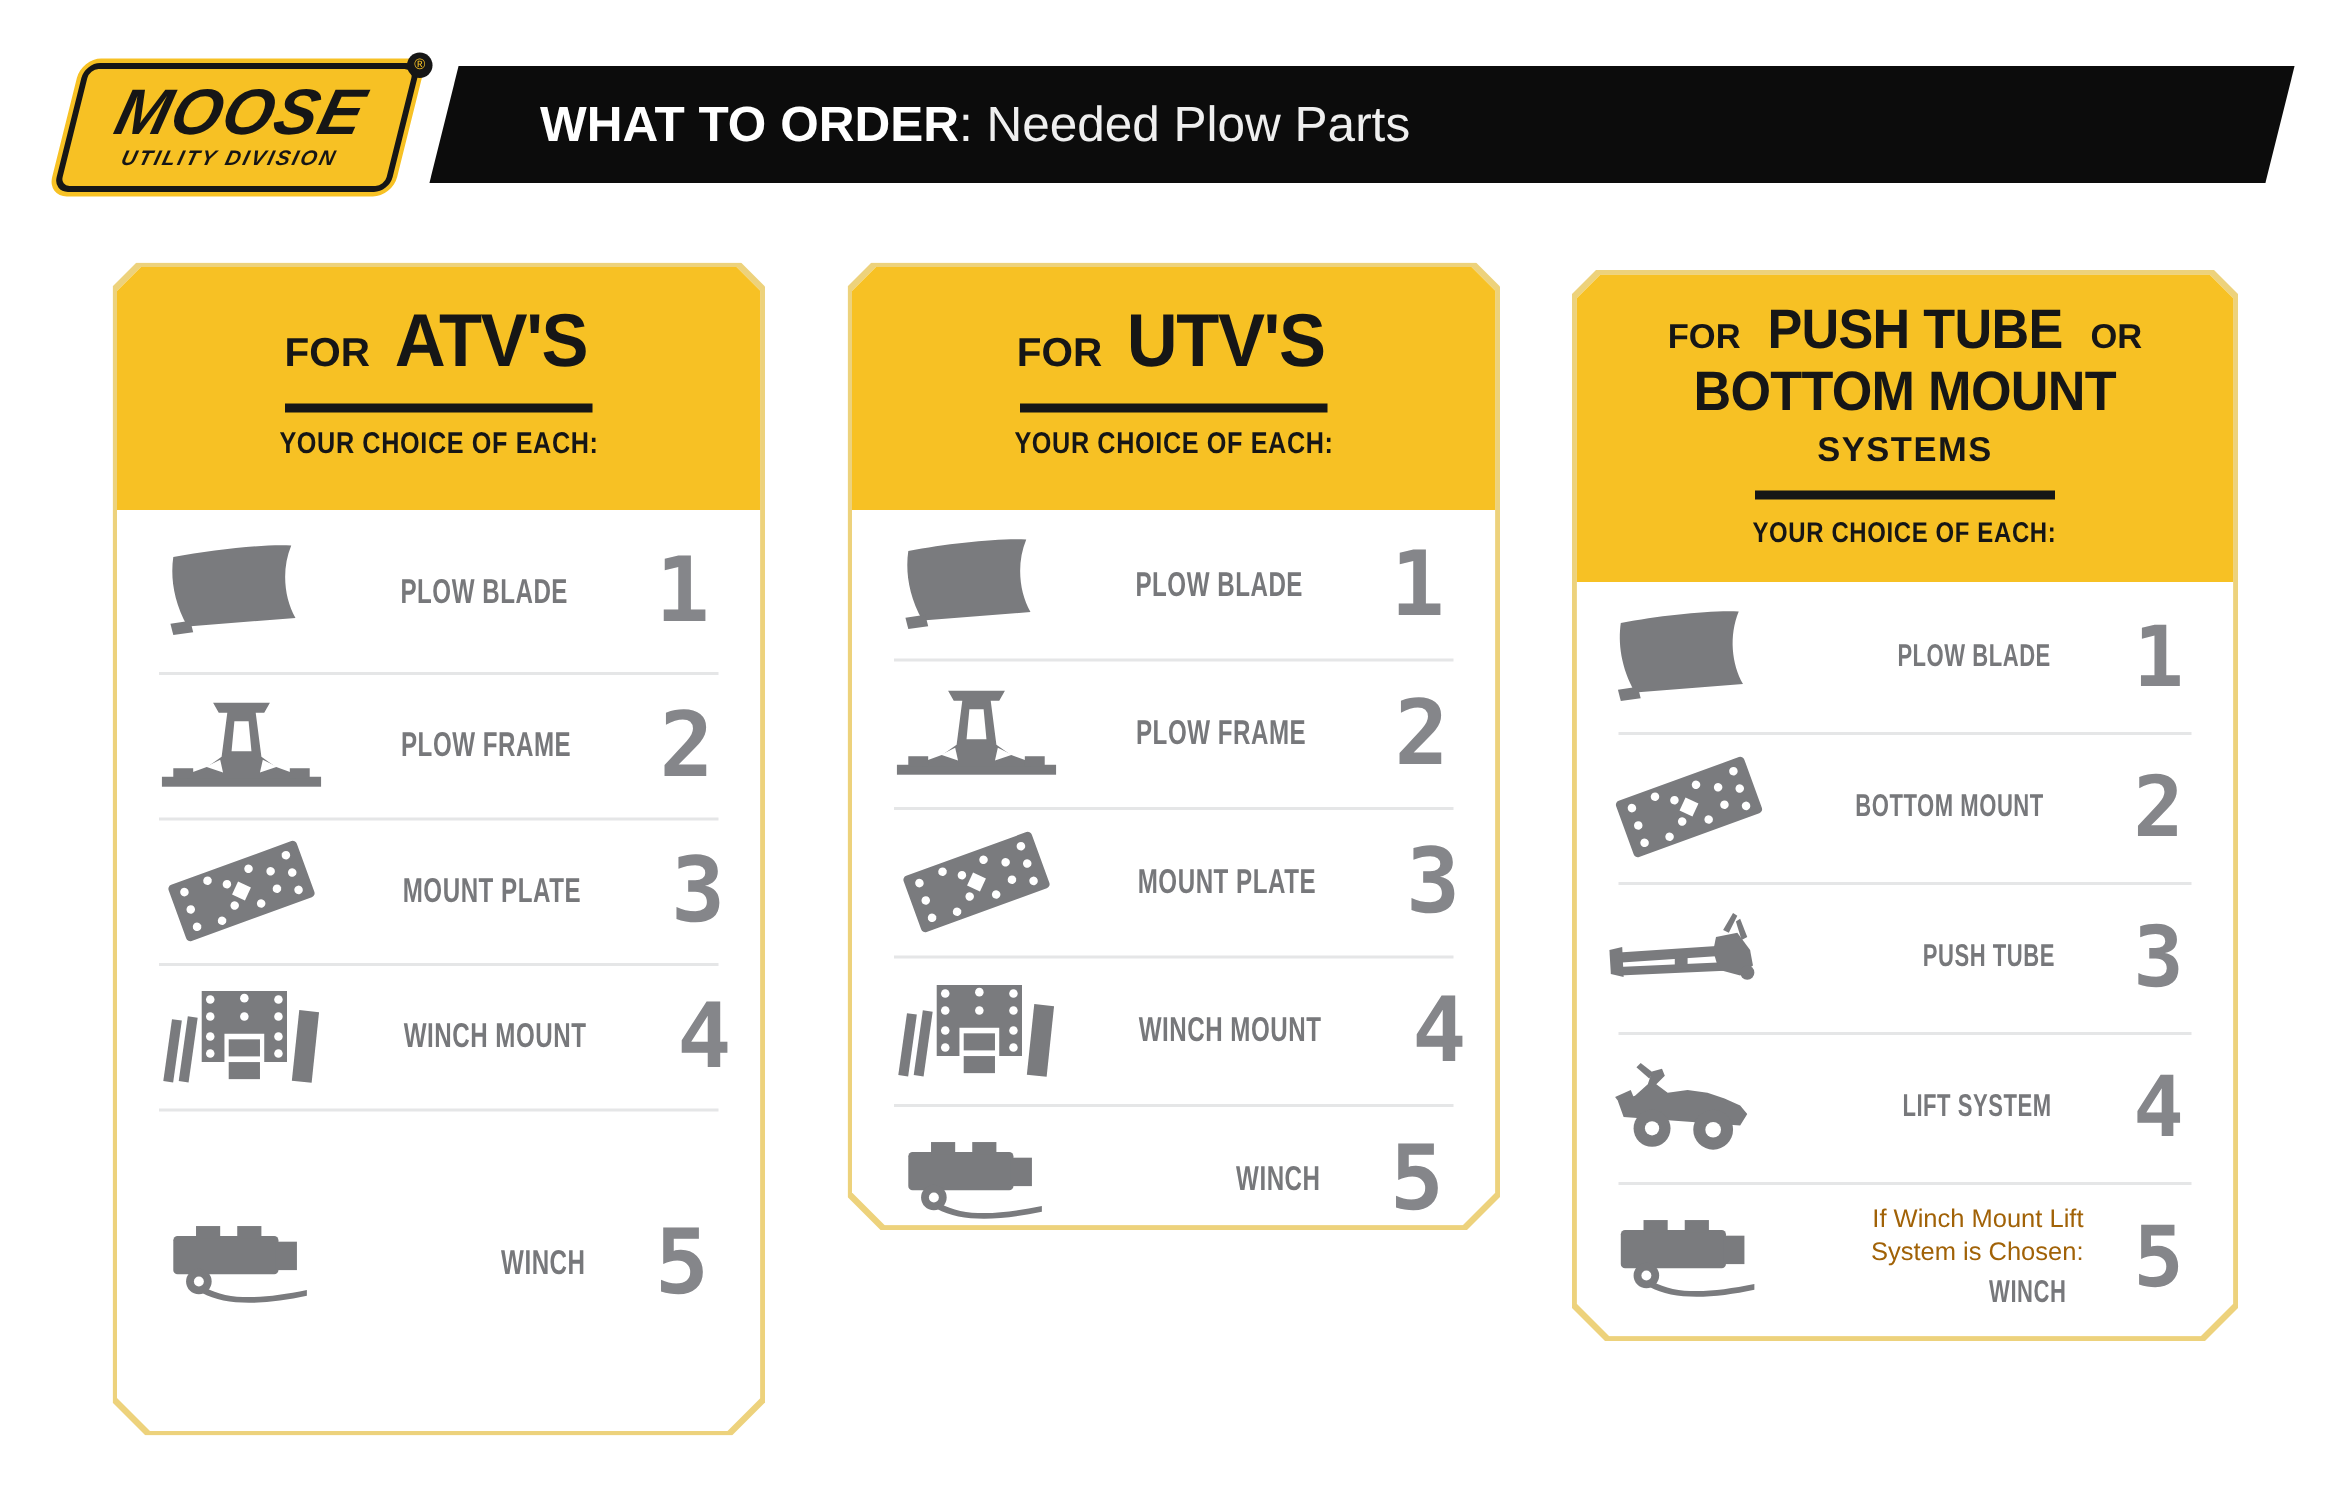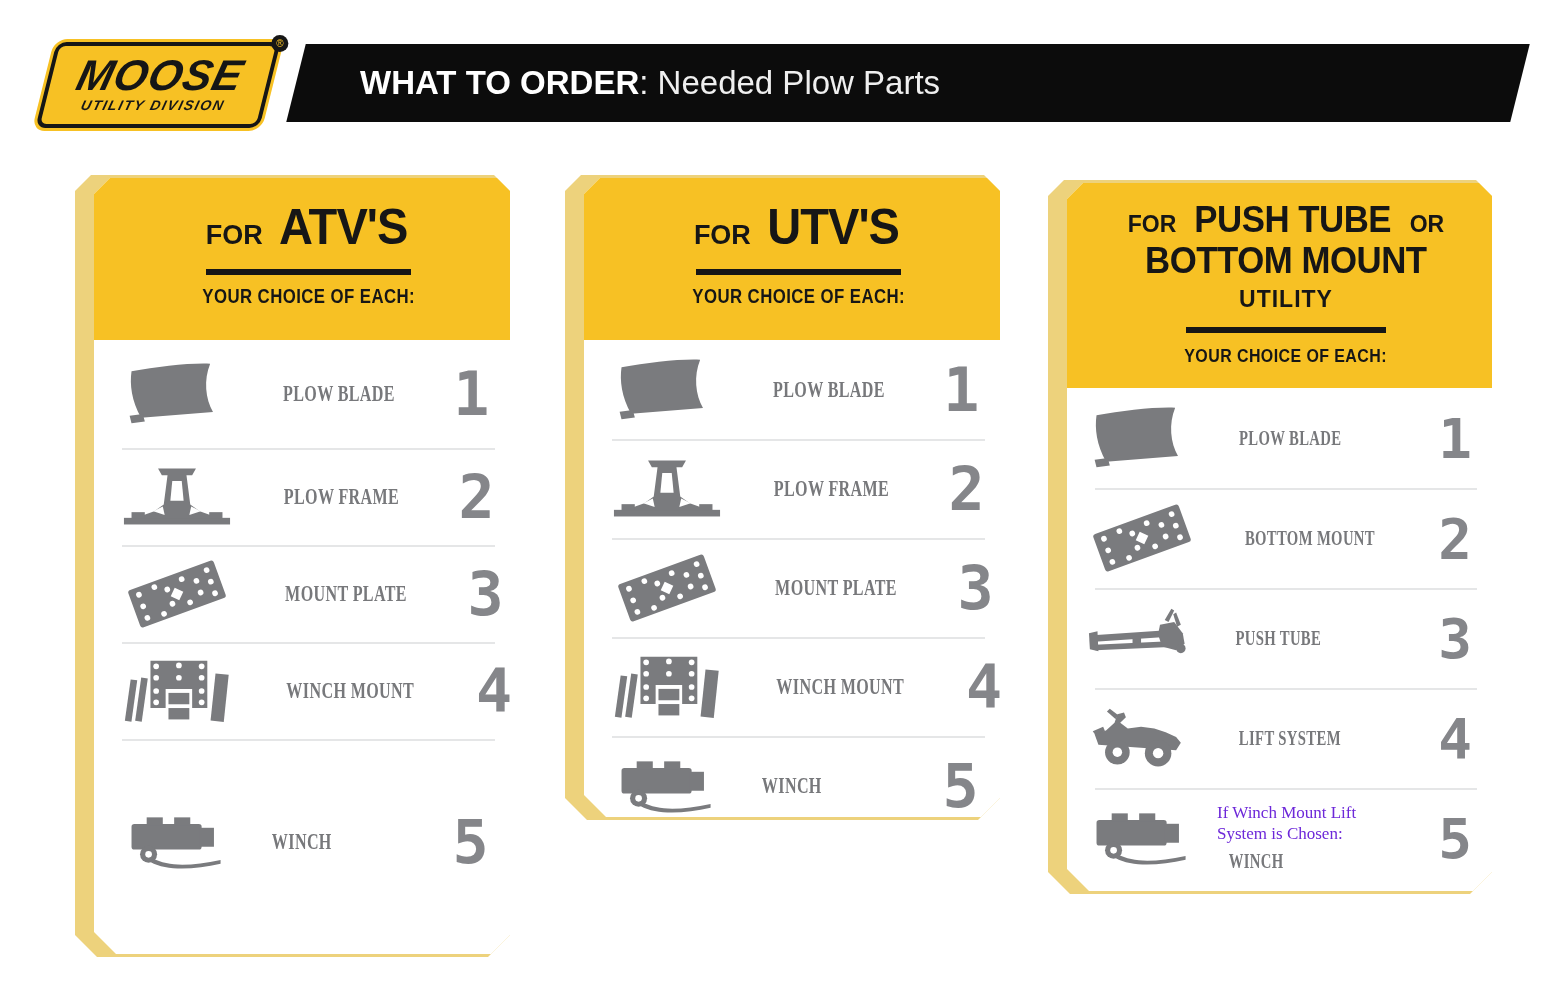--- a/index.html
+++ b/index.html
@@ -23,21 +23,21 @@
   .title-bar-inner{transform:skewX(14deg);height:100%;display:flex;align-items:center;
                    padding-left:64px;}
   .title-bold{font-size:33px;font-weight:bold;color:#ffffff;white-space:pre;}
   .title-rest{font-size:33px;font-weight:400;color:#efefef;white-space:pre;}
 
   
   .card{position:absolute;background:#EDD27C;padding:3px;box-sizing:border-box;}
   .card, .card-body{clip-path:polygon(16px 0, calc(100% - 16px) 0, 100% 16px,
        100% calc(100% - 22px), calc(100% - 22px) 100%, 22px 100%, 0 calc(100% - 22px), 0 16px);}
   .card-body{width:100%;height:100%;background:#ffffff;display:flex;flex-direction:column;
-             box-sizing:border-box;margin-left:16px;}
+             box-sizing:border-box;}
   .card-atv{left:75px;top:175px;width:435px;height:782px;}
   .card-utv{left:565px;top:175px;width:435px;height:645px;}
   .card-pt {left:1048px;top:180px;width:444px;height:714px;}
 
   .card-head{background:#F7C124;flex:0 0 auto;text-align:center;}
   .card-atv .card-head,.card-utv .card-head{height:142px;padding-top:20px;box-sizing:content-box;}
   .card-pt .card-head{height:189px;padding-top:16px;}
   .head-line{display:flex;justify-content:center;align-items:baseline;gap:12px;}
   .head-for{font-size:27px;font-weight:bold;letter-spacing:0;}
   .head-main{font-size:50px;font-weight:bold;letter-spacing:-1px;display:inline-block;
@@ -56,27 +56,27 @@
   .card-atv .row{height:97px;}
   .card-atv .row:first-child{height:108px;}
   .card-utv .row{height:99px;}
   .card-pt  .row{height:100px;}
   .row:last-child{flex:1 1 auto;}
   .row:not(:first-child)::before{content:"";position:absolute;top:0;left:28px;right:28px;
       height:2px;background:#E5E6E7;}
   .row-icon{flex:0 0 165px;display:flex;justify-content:center;align-items:center;}
   .card-pt .row-icon{flex-basis:150px;}
   .icn{width:128px;height:72px;fill:#7A7B7E;}
-  .row-label{flex:1 1 auto;text-align:left;color:#77787B;font-weight:bold;font-size:23px;font-family:Liberation Serif, serif;}
+  .row-label{flex:1 1 auto;text-align:right;color:#77787B;font-weight:bold;font-size:23px;}
   .card-pt .row-label{font-size:21px;}
   .cond{display:inline-block;transform:scaleX(.7);letter-spacing:.5px;white-space:nowrap;}
   .row-num{flex:0 0 105px;text-align:center;color:#85868A;font-weight:bold;font-size:60px;
            font-family:"DejaVu Sans Mono",monospace;}
   .card-pt .row-num{flex-basis:100px;font-size:56px;}
-  .note{font-size:17px;font-weight:400;color:#6d28d9;line-height:1.25;max-width:200px;
+  .note{font-size:17px;font-weight:400;color:#a16207;line-height:1.25;max-width:200px;
         margin:0 auto 5px;}
   .note-label{font-size:21px;}
 </style>
 </head>
 <body>
 
 <svg width="0" height="0" style="position:absolute" aria-hidden="true">
   <defs>
     <symbol id="i-plow-blade" viewBox="0 0 120 76">
       <path d="M12 14 C40 9 74 5 95 6 C88 23 90 43 98 57 L22 63 C12 45 10 28 12 14 Z"></path>
@@ -307,21 +307,21 @@
     <div class="card-body">
       <div class="card-head">
         <div class="head-line">
           <span class="head-for">FOR</span>
           <span class="head-main">PUSH TUBE</span>
           <span class="head-for">OR</span>
         </div>
         <div class="head-line">
           <span class="head-main">BOTTOM MOUNT</span>
         </div>
-        <div class="head-line3">UTILITY</div>
+        <div class="head-line3">SYSTEMS</div>
         <div class="head-rule"></div>
         <span class="head-sub">YOUR CHOICE OF EACH:</span>
       </div>
       <div class="rows">
         <div class="row">
           <div class="row-icon">
               <svg class="icn">
                 <use href="#i-plow-blade"></use>
               </svg>
             </div>

